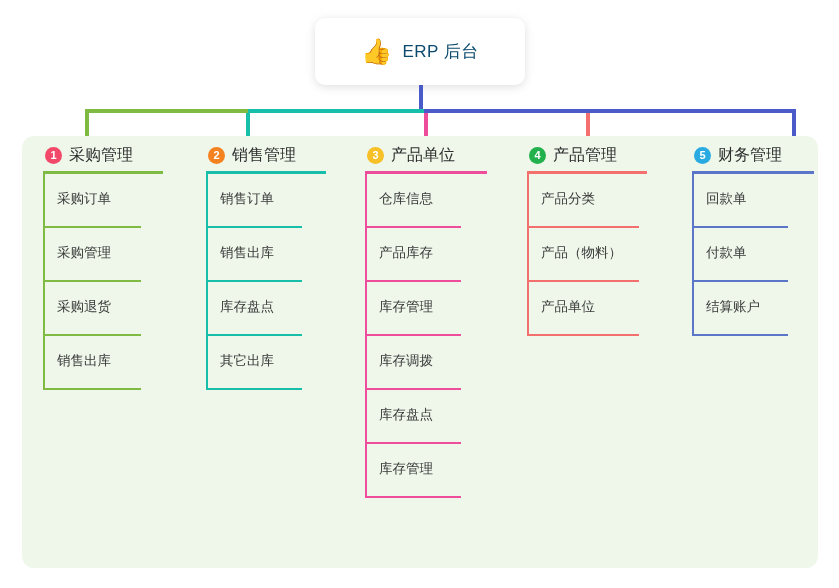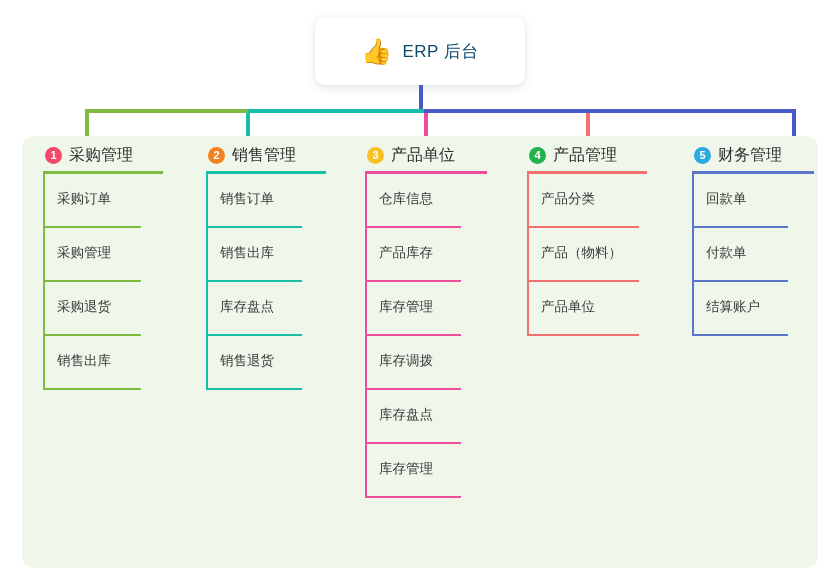--- a/index.html
+++ b/index.html
@@ -127,21 +127,21 @@
               <span class="leaf-label">销售出库</span>
               <span class="leaf-rule" style="width: 96px; background: rgb(23, 191, 170);"></span>
             </div>
             <div class="leaf">
               <span class="leaf-spine" style="background: rgb(23, 191, 170);"></span>
               <span class="leaf-label">库存盘点</span>
               <span class="leaf-rule" style="width: 96px; background: rgb(23, 191, 170);"></span>
             </div>
             <div class="leaf">
               <span class="leaf-spine" style="background: rgb(23, 191, 170);"></span>
-              <span class="leaf-label">销售退货</span>
+              <span class="leaf-label">其它出库</span>
               <span class="leaf-rule" style="width: 96px; background: rgb(23, 191, 170);"></span>
             </div>
           </div>
         </div>
         <div class="col" style="left: 343px;">
           <div class="col-head">
             <span class="badge" style="background: rgb(246, 192, 38);">3</span>
             <span class="head-label">产品单位</span>
             <span class="head-rule" style="width: 122px; background: rgb(238, 77, 155);"></span>
           </div>

